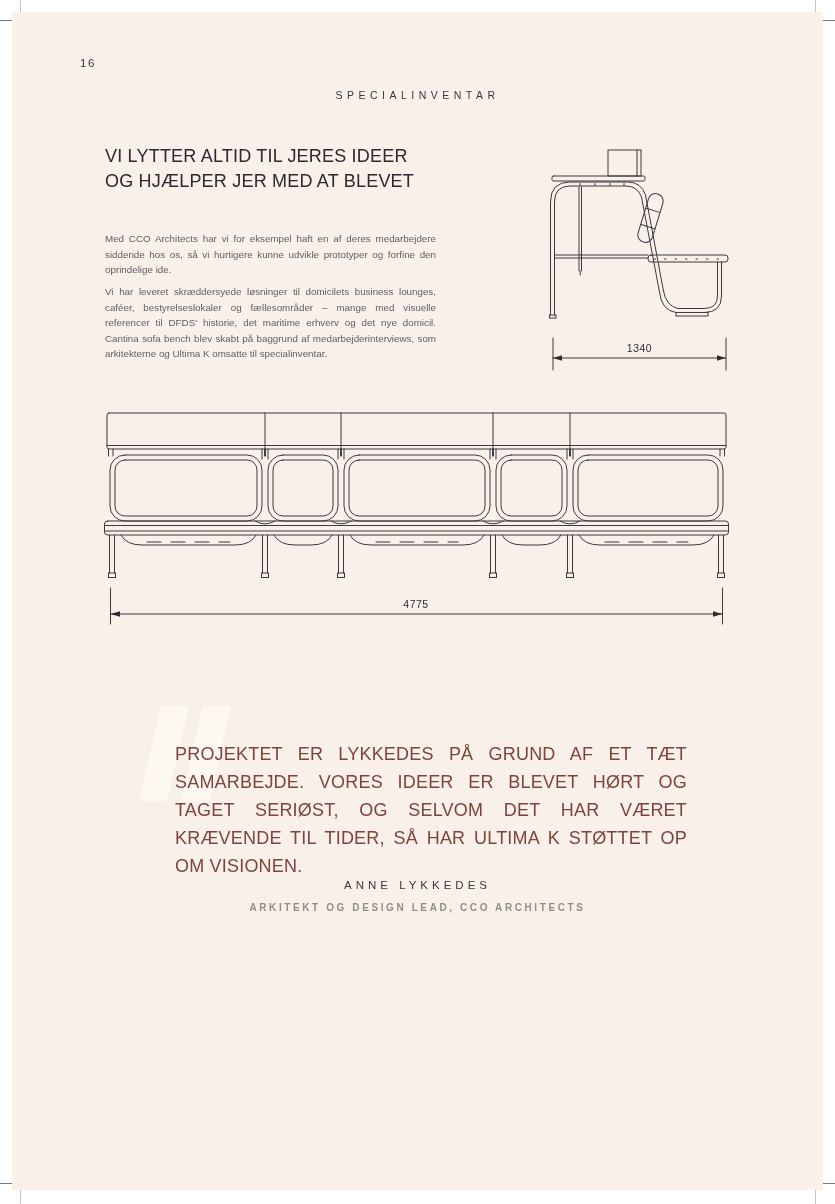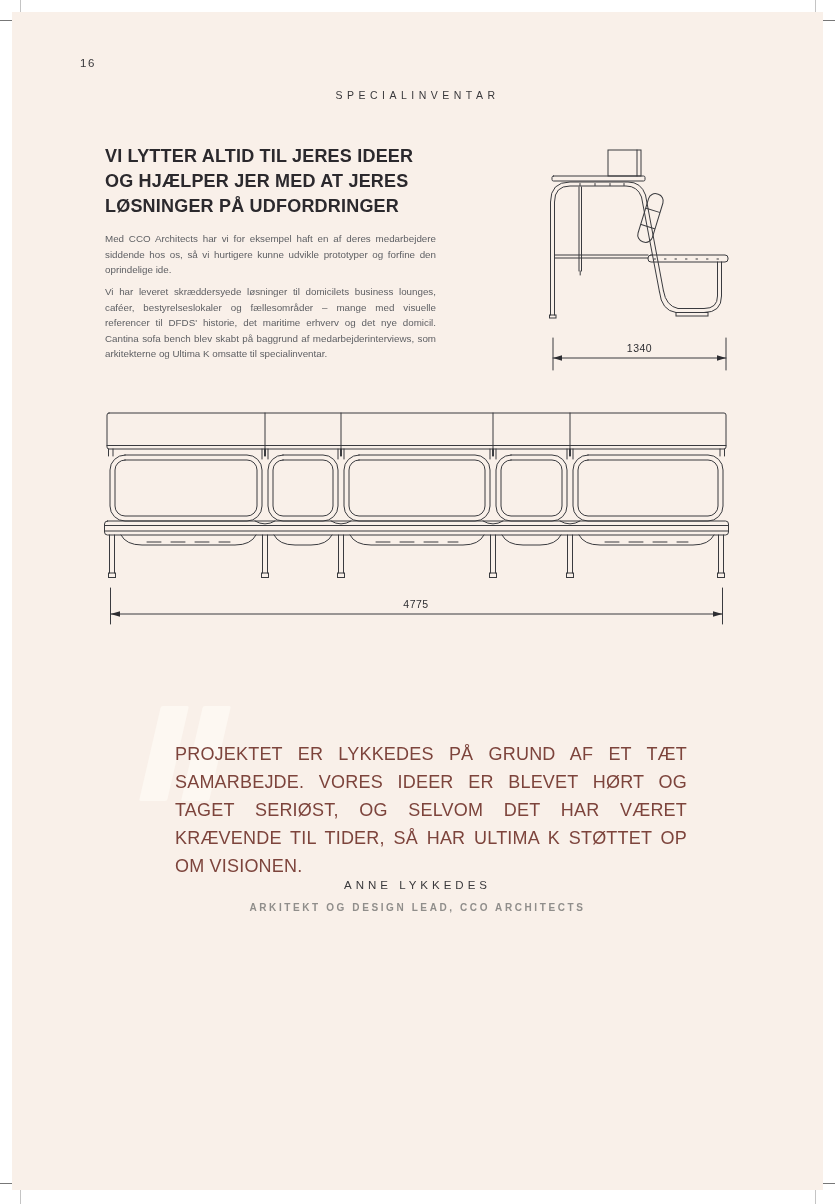--- a/index.html
+++ b/index.html
@@ -14,21 +14,21 @@
   .crop.v{width:1px;height:14px;}
   
   .panel{
     position:absolute;left:12px;top:12px;width:811px;height:1178px;
     background:#f9f0e9;
   }
   .abs{position:absolute;}
   .page-number{left:80px;top:57px;font-size:11.5px;letter-spacing:1.5px;color:#39383b;}
   .header-title{left:95px;top:58px;width:645px;text-align:center;font-size:10.5px;
     letter-spacing:4.5px;color:#39383b;margin-top:31px;}
-  .heading{left:105px;top:144px;font-size:18px;font-weight:700;color:#2b292d;
+  .heading{left:105px;top:144px;font-size:18px;font-weight:400;color:#2b292d;
     line-height:25px;letter-spacing:.2px;}
   .para{left:105px;width:331px;font-size:9.8px;line-height:15.6px;color:#5f6064;
     text-align:justify;margin:0;}
   .para1{top:231px;}
   .para2{top:284px;}
   .drawing{stroke:#3a3b3f;fill:none;stroke-width:1;}
   .dim-text{font-size:10.5px;fill:#2d2d31;letter-spacing:.5px;}
   .dim-fill{fill:#2d2d31;stroke:none;}
   
   .quote-mark{left:150px;top:706px;width:80px;height:95px;}
@@ -56,22 +56,21 @@
   <div class="crop v" style="left:815px;top:1190px;"></div>
   <div class="crop h" style="left:821px;top:1183px;"></div>
 
   <div class="panel"></div>
 
   <div class="abs page-number">16</div>
   <div class="abs header-title">SPECIALINVENTAR</div>
 
   <div class="abs heading">
     <div>VI LYTTER ALTID TIL JERES IDEER</div>
-    <div>OG HJÆLPER JER MED AT JERES</div>
-    <div>LØSNINGER PÅ UDFORDRINGER</div>
+    <div>OG HJÆLPER JER MED AT BLEVET</div>
   </div>
 
   <p class="abs para para1">Med CCO Architects har vi for eksempel haft en af deres medarbejdere siddende hos os, så vi hurtigere kunne udvikle prototyper og forfine den oprindelige ide.</p>
   <p class="abs para para2">Vi har leveret skræddersyede løsninger til domicilets business lounges, caféer, bestyrelseslokaler og fællesområder – mange med visuelle referencer til DFDS' historie, det maritime erhverv og det nye domicil. Cantina sofa bench blev skabt på baggrund af medarbejderinterviews, som arkitekterne og Ultima K omsatte til specialinventar.</p>
 
   <svg class="abs" style="left:540px;top:140px;" width="200" height="235" viewBox="0 0 200 235">
     <g class="drawing" stroke-linecap="round">
 
       <rect x="68" y="10" width="33" height="26"></rect>
       <line x1="97" y1="10" x2="97" y2="36"></line>

